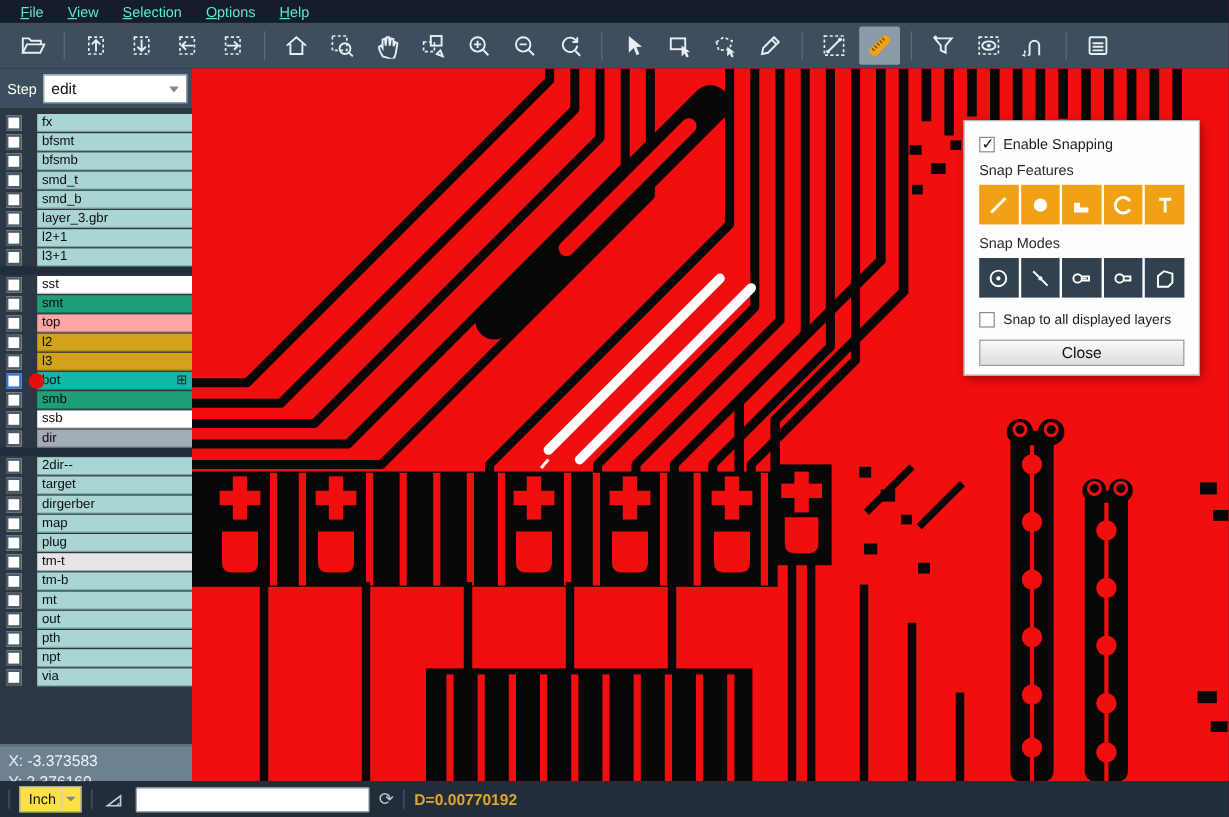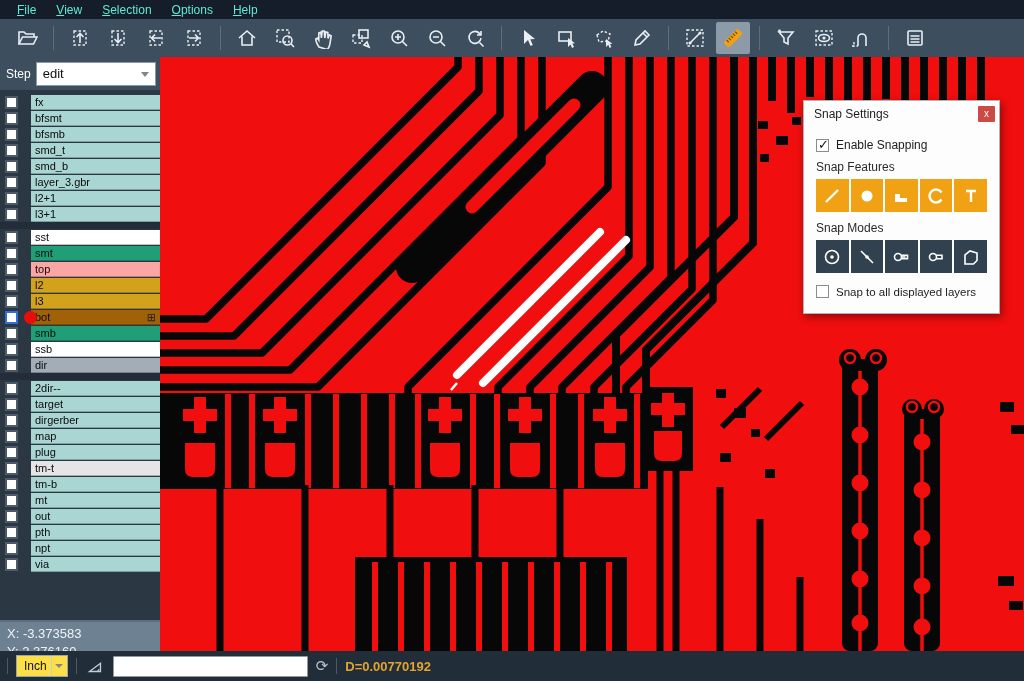--- a/index.html
+++ b/index.html
@@ -284,21 +284,21 @@
             <span class="lcheck"></span>
             <div class="lname" style="background: rgb(210, 162, 28);">l2</div>
           </div>
           <div class="lrow">
             <span class="lcheck"></span>
             <div class="lname" style="background: rgb(210, 162, 28);">l3</div>
           </div>
           <div class="lrow active">
             <span class="lcheck"></span>
             <span class="ldot"></span>
-            <div class="lname" style="background: #a16207; align-items: center;">bot<span class="lgrid">⊞</span></div>
+            <div class="lname" style="background: #14b8a6; align-items: center;">bot<span class="lgrid">⊞</span></div>
           </div>
           <div class="lrow">
             <span class="lcheck"></span>
             <div class="lname" style="background: rgb(31, 158, 119);">smb</div>
           </div>
           <div class="lrow">
             <span class="lcheck"></span>
             <div class="lname" style="background: rgb(255, 255, 255);">ssb</div>
           </div>
           <div class="lrow">
@@ -524,24 +524,20 @@
         <path d="M642,346 L606,382" stroke="#070707" stroke-width="6" fill="none"></path>
 
         <g stroke="#ffffff" stroke-width="8" stroke-linecap="round" fill="none">
           <path d="M440,175 L297,318"></path>
           <path d="M466,183 L323,326"></path>
         </g>
         <path d="M297,326 L291,333" stroke="#ffffff" stroke-width="2.5" fill="none"></path>
       </svg>
 
       <div class="dialog">
-        <div class="dlg-title">
-          <span class="dlg-title-text">Snap Settings</span>
-          <span class="dlg-close">x</span>
-        </div>
         <div class="dlg-body">
           <div class="chk-row">
             <span class="chk checked"></span>
             <span class="chk-label">Enable Snapping</span>
           </div>
           <div class="sect-label">Snap Features</div>
           <div class="btn-row" id="featRow">
               <div class="sq-btn" style="background: rgb(240, 162, 20);">
                 <svg width="20" height="20" viewBox="0 0 20 20">
                   <path fill="none" stroke="#ffffff" stroke-width="2.4" d="M4,16 L16,4"></path>
@@ -598,20 +594,21 @@
               <div class="sq-btn" style="background: rgb(49, 65, 79);">
                 <svg width="20" height="20" viewBox="0 0 20 20">
                   <path fill="none" stroke="#ffffff" stroke-width="1.6" d="M4,17 V8 L9,4 L16,6 V13.5 L12.5,17 Z"></path>
                 </svg>
               </div>
             </div>
           <div class="chk-row" style="margin-top:12px">
             <span class="chk"></span>
             <span class="chk-label" style="font-size:11.5px">Snap to all displayed layers</span>
           </div>
+          <div class="dlg-close-btn">Close</div>
         </div>
       </div>
     </div>
   </div>
 
   <div class="statusbar">
     <span class="ssep"></span>
     <div class="unit-box">
       <span class="txt">Inch</span>
       <span class="chd">

